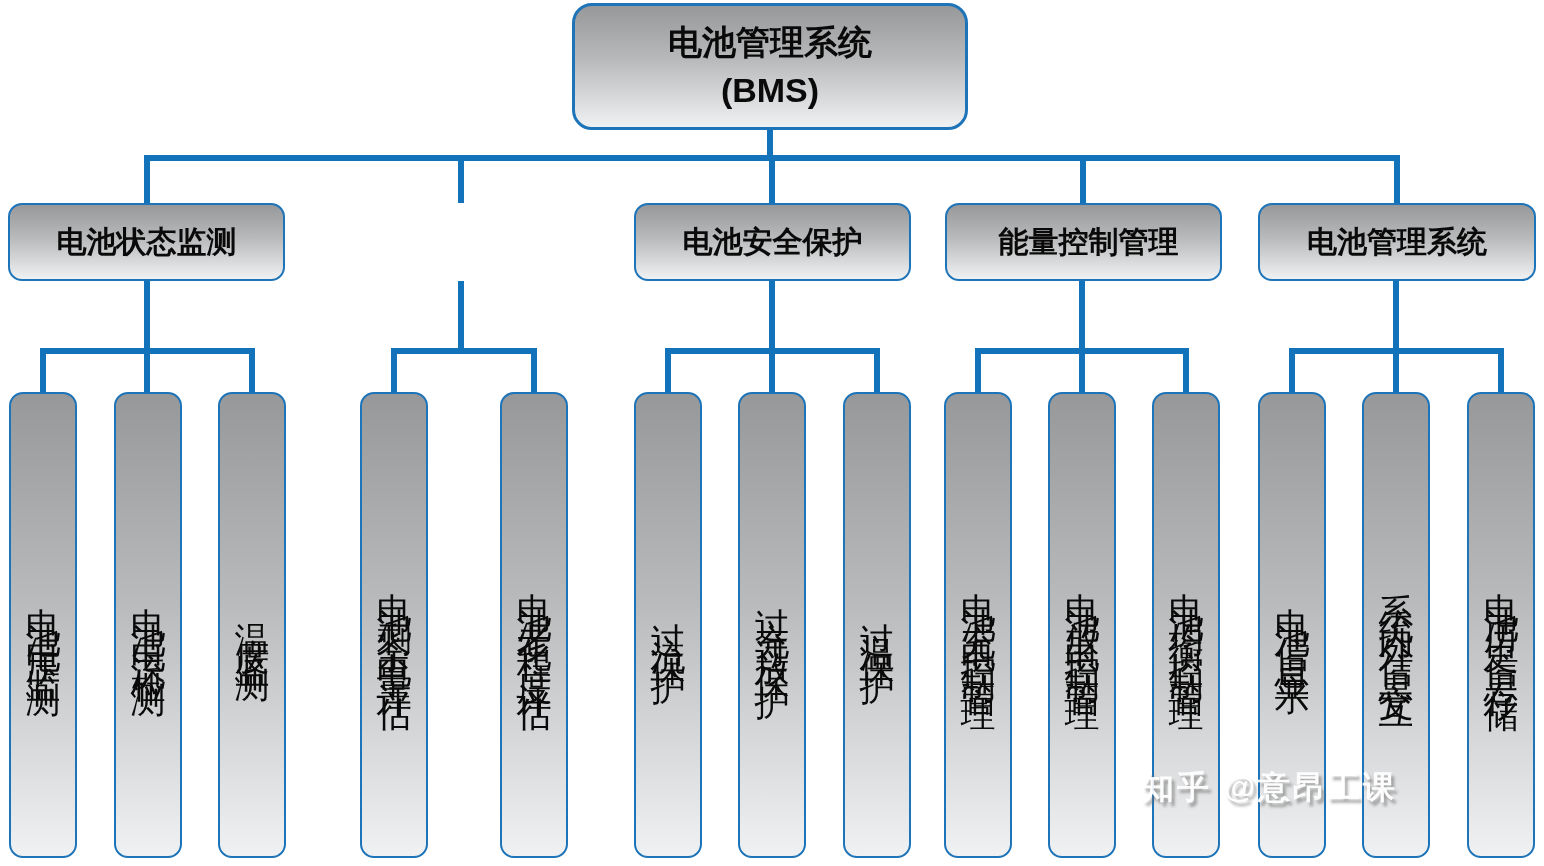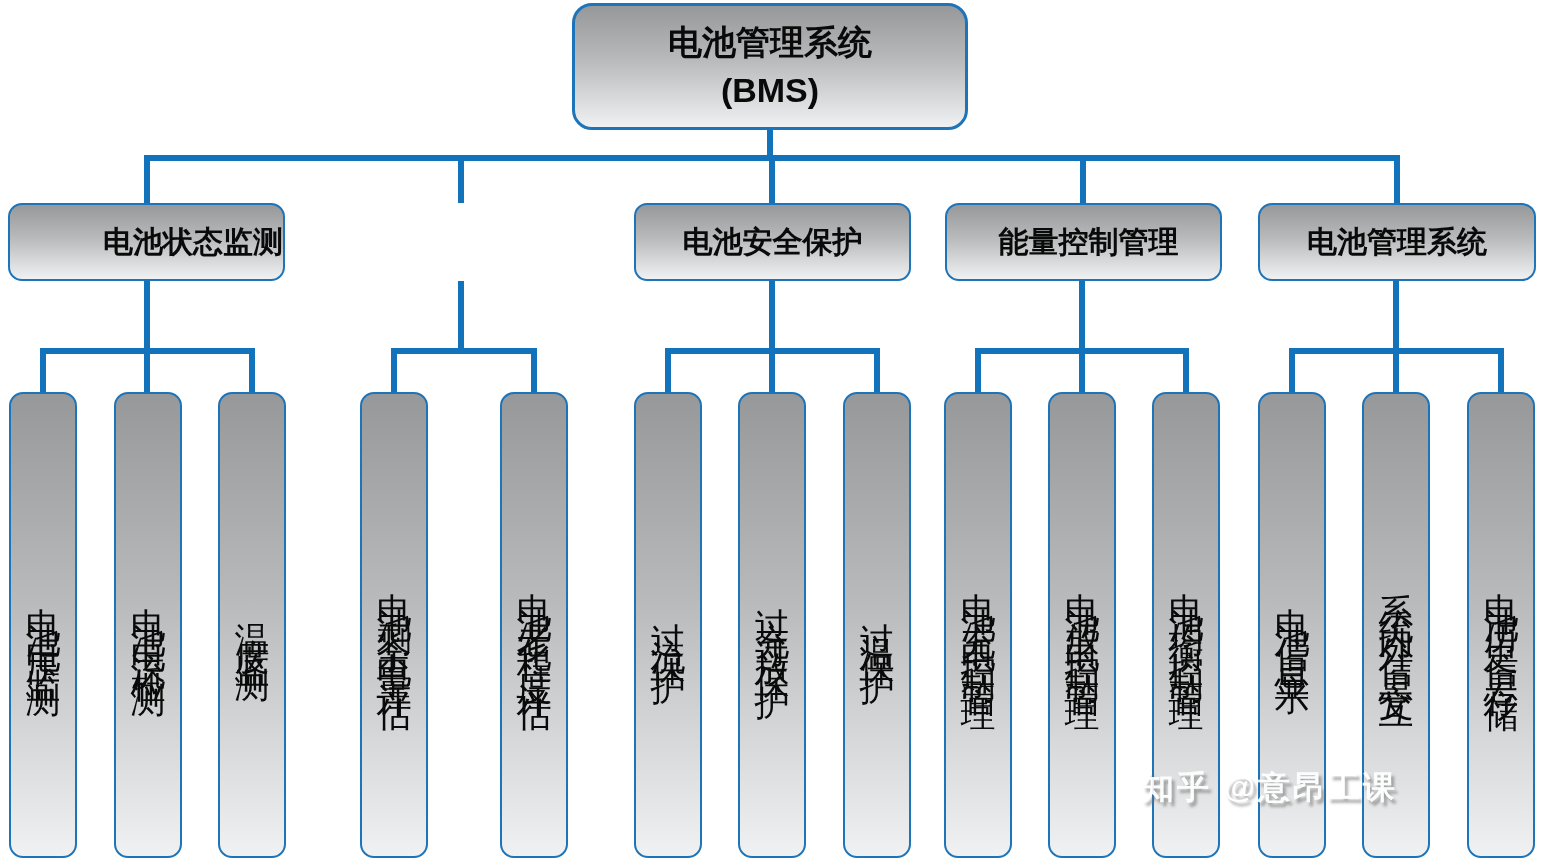--- a/index.html
+++ b/index.html
@@ -109,24 +109,24 @@
   <div class="line v" style="left:1393px; top:281px; height:111px;"></div>
   <div class="line h" style="left:1292px; top:348px; width:209px;"></div>
   <div class="line v" style="left:1289px; top:348px; height:44px;"></div>
   <div class="line v" style="left:1498px; top:348px; height:44px;"></div>
 
   <div class="node root-box">
     <div>电池管理系统</div>
     <div>(BMS)</div>
   </div>
 
-  <div class="node branch" style="left:8px;    width:277px;justify-content:flex-end;">
+  <div class="node branch" style="left:8px;    width:277px;">
     <span>电池状态监测</span>
   </div>
-  <div class="node branch" style="left:634px;  width:277px;border-radius:13px;">
+  <div class="node branch" style="left:634px;  width:277px;">
     <span>电池安全保护</span>
   </div>
   <div class="node branch" style="left:945px;  width:277px;padding-left:10px;">
     <span>能量控制管理</span>
   </div>
   <div class="node branch" style="left:1258px; width:278px;">
     <span>电池管理系统</span>
   </div>
 
   <div class="node leaf" style="left:9px;">

